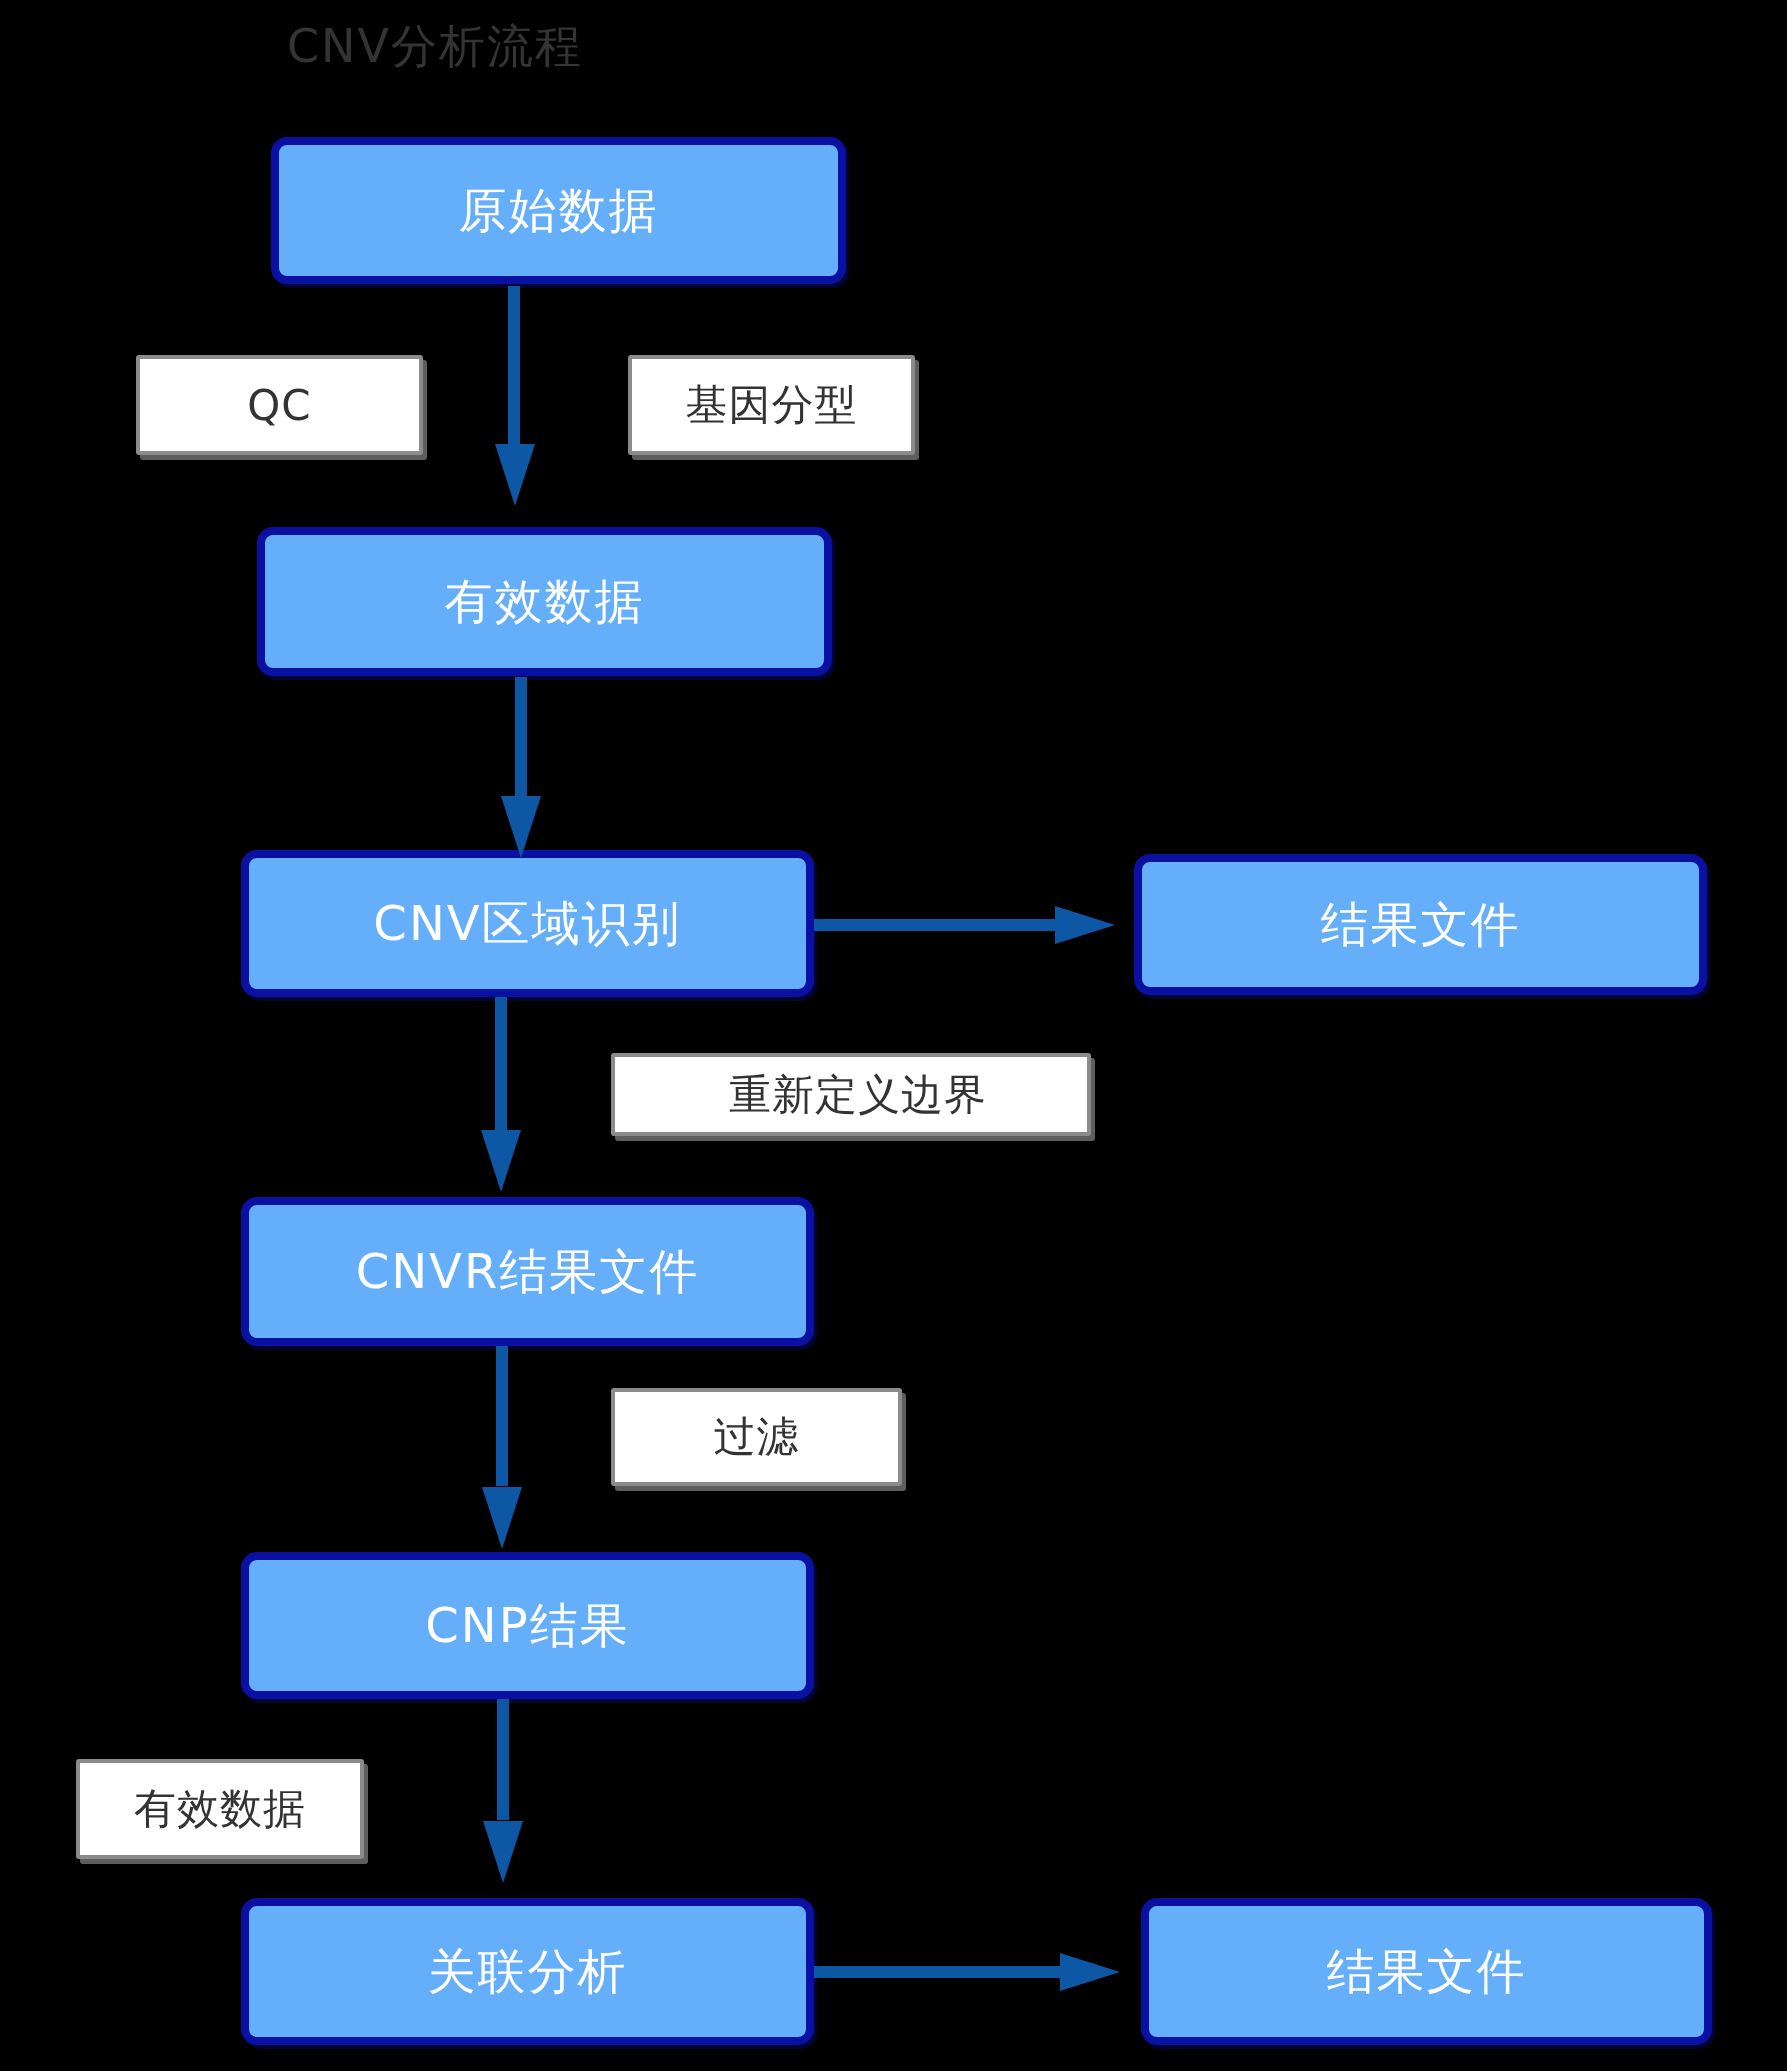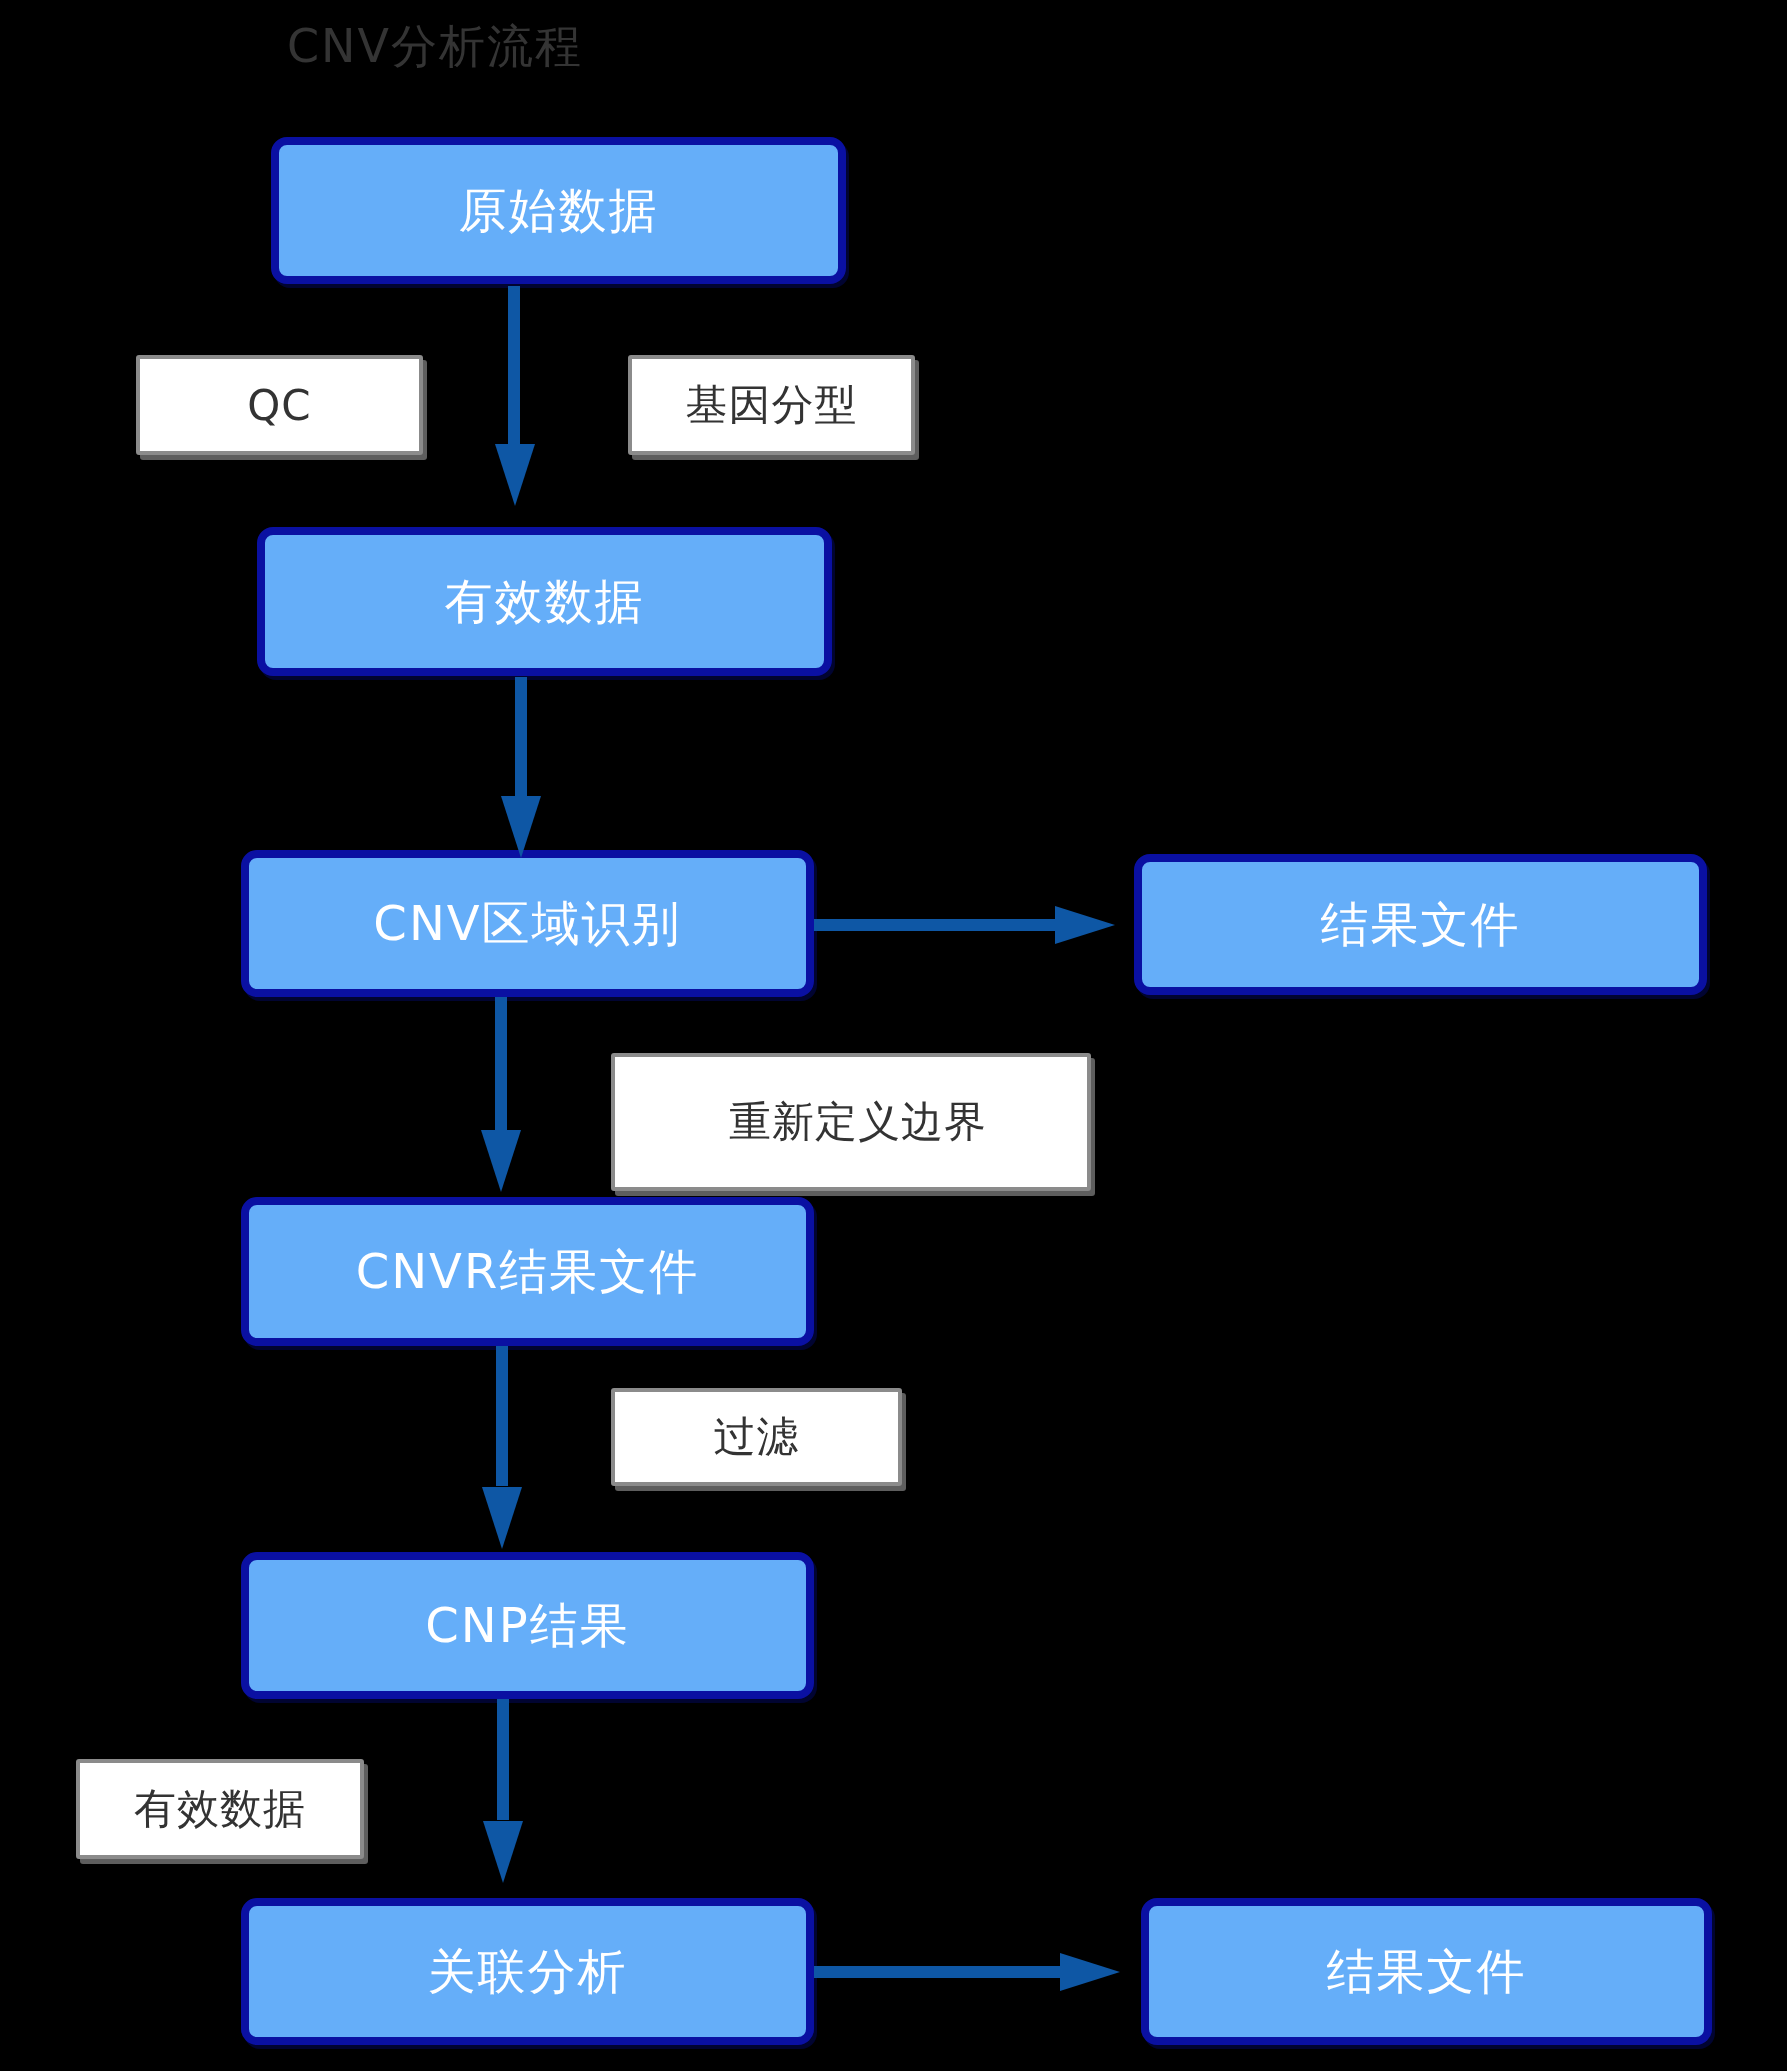--- a/index.html
+++ b/index.html
@@ -111,21 +111,21 @@
   </div>
 
   <div class="plabel" style="left:136px;top:355px;width:287px;height:100px;">
     <span>QC</span>
   </div>
 
   <div class="plabel" style="left:628px;top:355px;width:287px;height:100px;">
     <span>基因分型</span>
   </div>
 
-  <div class="plabel" style="left:611px;top:1053px;width:480px;height:138px;padding-left:14px;">
+  <div class="plabel" style="left:611px;top:1053px;width:480px;height:83px;padding-left:14px;">
     <span>重新定义边界</span>
   </div>
 
   <div class="plabel" style="left:611px;top:1388px;width:291px;height:98px;">
     <span>过滤</span>
   </div>
 
   <div class="plabel" style="left:76px;top:1759px;width:288px;height:100px;">
     <span>有效数据</span>
   </div>

